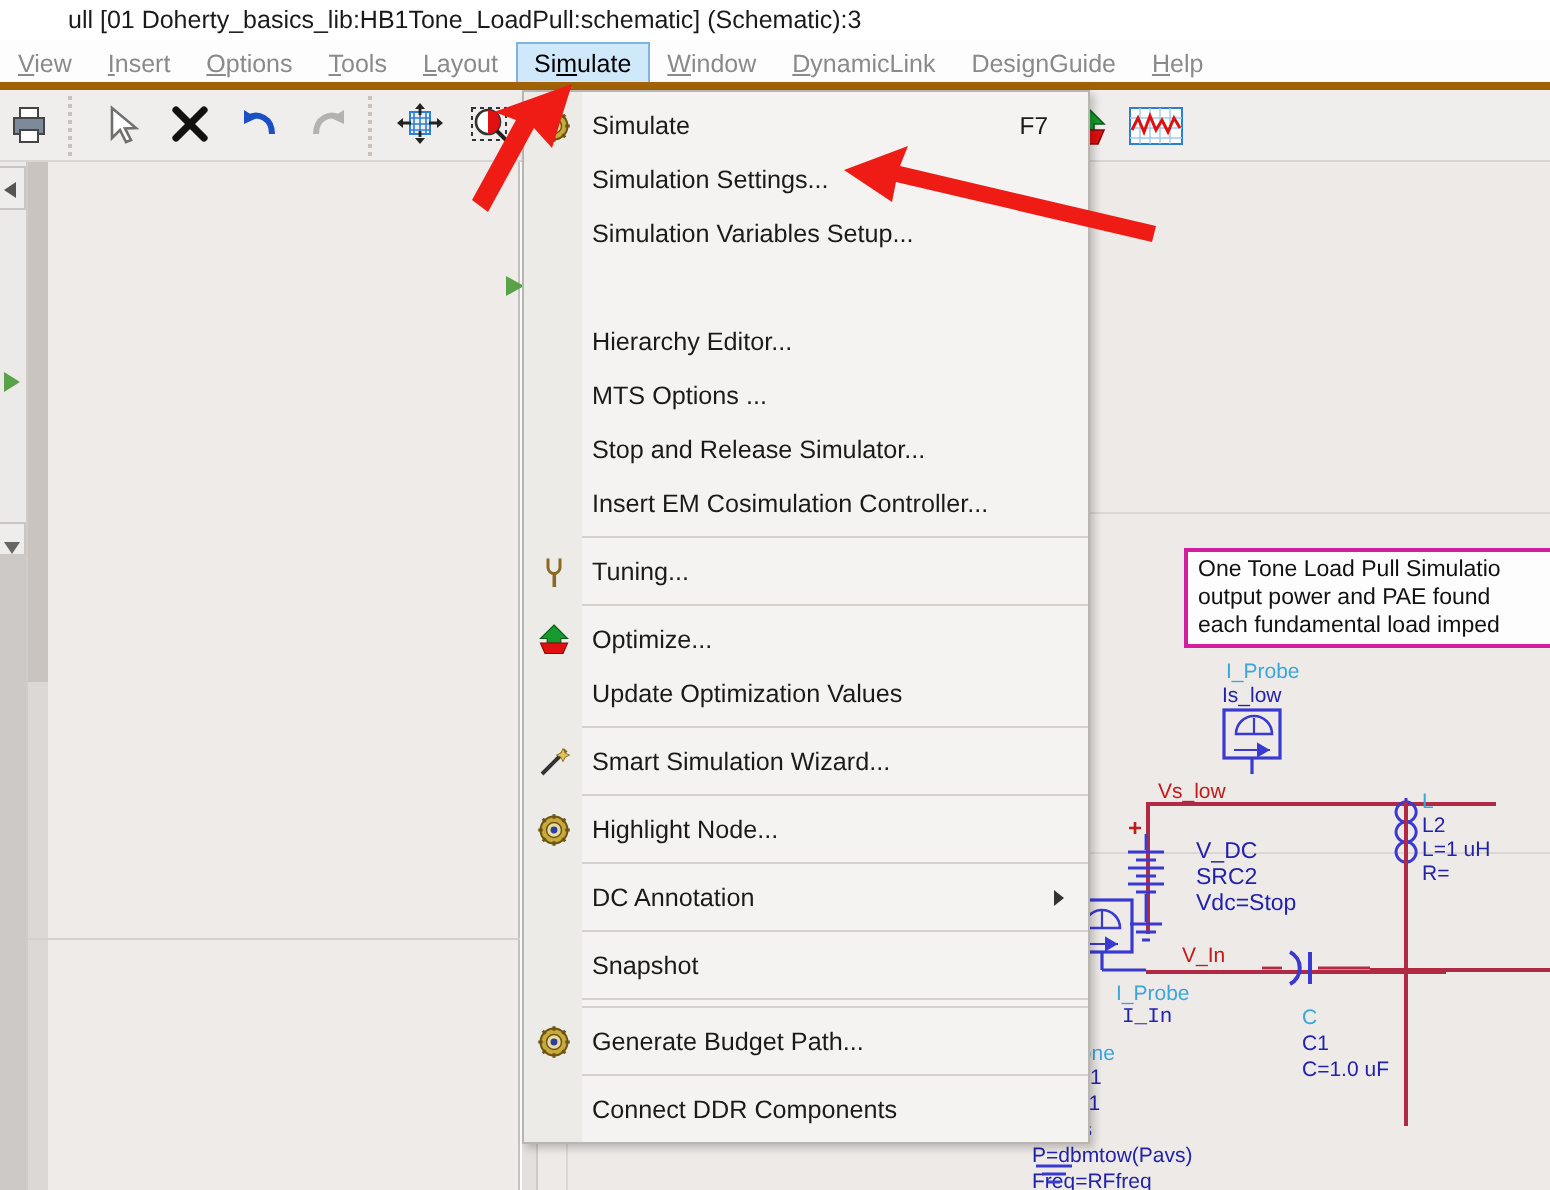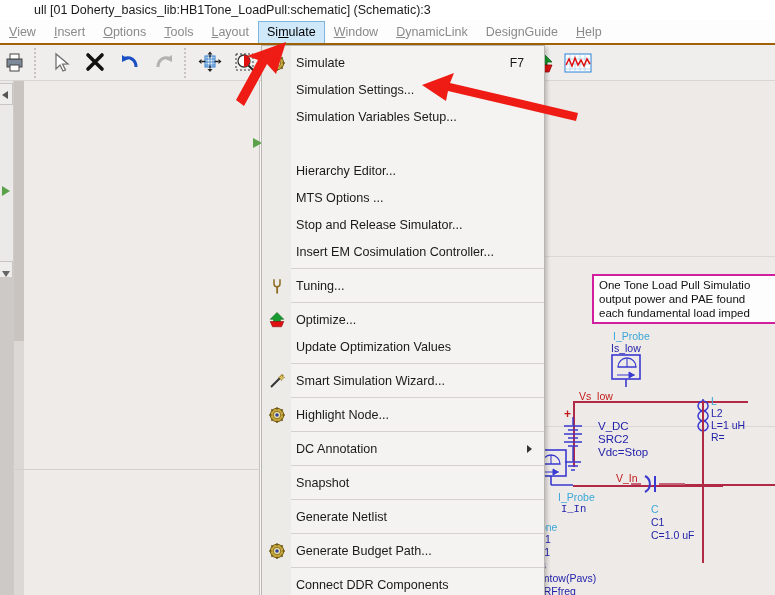--- a/index.html
+++ b/index.html
@@ -26,21 +26,21 @@
     padding-left: 2px;
     white-space: nowrap;
     overflow: hidden;
     margin-left: 32px;
   }
 
   
   .menubar {
     position: absolute; left: 0; top: 20px; width: 775px; height: 25px;
     background: #fdfdfd;
-    border-bottom: 2px solid #a16207;
+    border-bottom: 4px solid #a16207;
     white-space: nowrap;
     overflow: hidden;
   }
   .menu-item {
     display: inline-block;
     height: 23px;
     line-height: 23px;
     padding: 0 9px;
     font-size: 12.5px;
     color: #8a8a8a;
@@ -435,21 +435,21 @@
     <div class="sch-label lbl-navy" style="left:450px; top:326px;">L2</div>
     <div class="sch-label lbl-navy" style="left:450px; top:338px;">L=1 uH</div>
     <div class="sch-label lbl-navy" style="left:450px; top:350px;">R=</div>
     <svg style="position:absolute;left:432px;top:318px;" width="22" height="62">
       <path d="M10 0 v10" stroke="#3a3ad0" stroke-width="1.5"></path>
       <path d="M10 12 a5 5 0 1 1 0.1 0 M10 22 a5 5 0 1 1 0.1 0 M10 32 a5 5 0 1 1 0.1 0" fill="none" stroke="#3a3ad0" stroke-width="1.5"></path>
       <path d="M10 42 v18" stroke="#3a3ad0" stroke-width="1.5"></path>
     </svg>
     <div class="wire-red" style="left:441px; top:320px; width:1.6px; height:162px;"></div>
 
-    <div class="sch-label lbl-red" style="left:330px; top:391px;margin-left:25px;">V_In</div>
+    <div class="sch-label lbl-red" style="left:330px; top:391px;">V_In</div>
     <div class="wire-red" style="left:312px; top:404px; width:150px; height:1.6px;"></div>
 
     <div class="sch-label lbl-cyan" style="left:297px; top:410px;">I_Probe</div>
     <div class="sch-label lbl-navy" style="left:300px; top:422px;font-family:Liberation Mono, monospace;">I_In</div>
     <svg style="position:absolute;left:270px;top:363px;" width="44" height="48">
       <rect x="5" y="6" width="30" height="26" fill="none" stroke="#3a3ad0" stroke-width="1.6"></rect>
       <path d="M11 20 a9 9 0 0 1 18 0 z" fill="none" stroke="#3a3ad0" stroke-width="1.3"></path>
       <path d="M20 11 v9" stroke="#3a3ad0" stroke-width="1.1"></path>
       <path d="M10 28 h18 M22 25 l5 3 l-5 3 z" fill="#3a3ad0" stroke="#3a3ad0" stroke-width="1"></path>
       <path d="M20 32 v9 M20 41 h22" stroke="#3a3ad0" stroke-width="1.6"></path>
@@ -574,24 +574,20 @@
           <span class="dd-ico"></span>
           <span class="dd-label">DC Annotation</span>
           <span class="dd-arrow"></span>
         </div>
         <div class="dd-sep"></div>
         <div class="dd-row">
           <span class="dd-ico"></span>
           <span class="dd-label">Snapshot</span>
         </div>
         <div class="dd-sep"></div>
-        <div class="dd-row">
-          <span class="dd-ico"></span>
-          <span class="dd-label">Generate Netlist</span>
-        </div>
         <div class="dd-sep"></div>
         <div class="dd-row">
           <span class="dd-ico">
             <svg width="18" height="18" viewBox="0 0 24 24">
               <circle cx="12" cy="12" r="9" fill="#c9a93c" stroke="#6b5410" stroke-width="1.3"></circle>
               <circle cx="12" cy="12" r="5" fill="#e8dca0" stroke="#6b5410" stroke-width="1"></circle>
               <circle cx="12" cy="12" r="2.3" fill="#2b3fa0"></circle>
               <path d="M12 1.5 v3 M12 19.5 v3 M1.5 12 h3 M19.5 12 h3 M4.5 4.5 l2 2 M17.5 17.5 l2 2 M19.5 4.5 l-2 2 M4.5 19.5 l2 -2" stroke="#6b5410" stroke-width="2"></path>
             </svg>
           </span>

